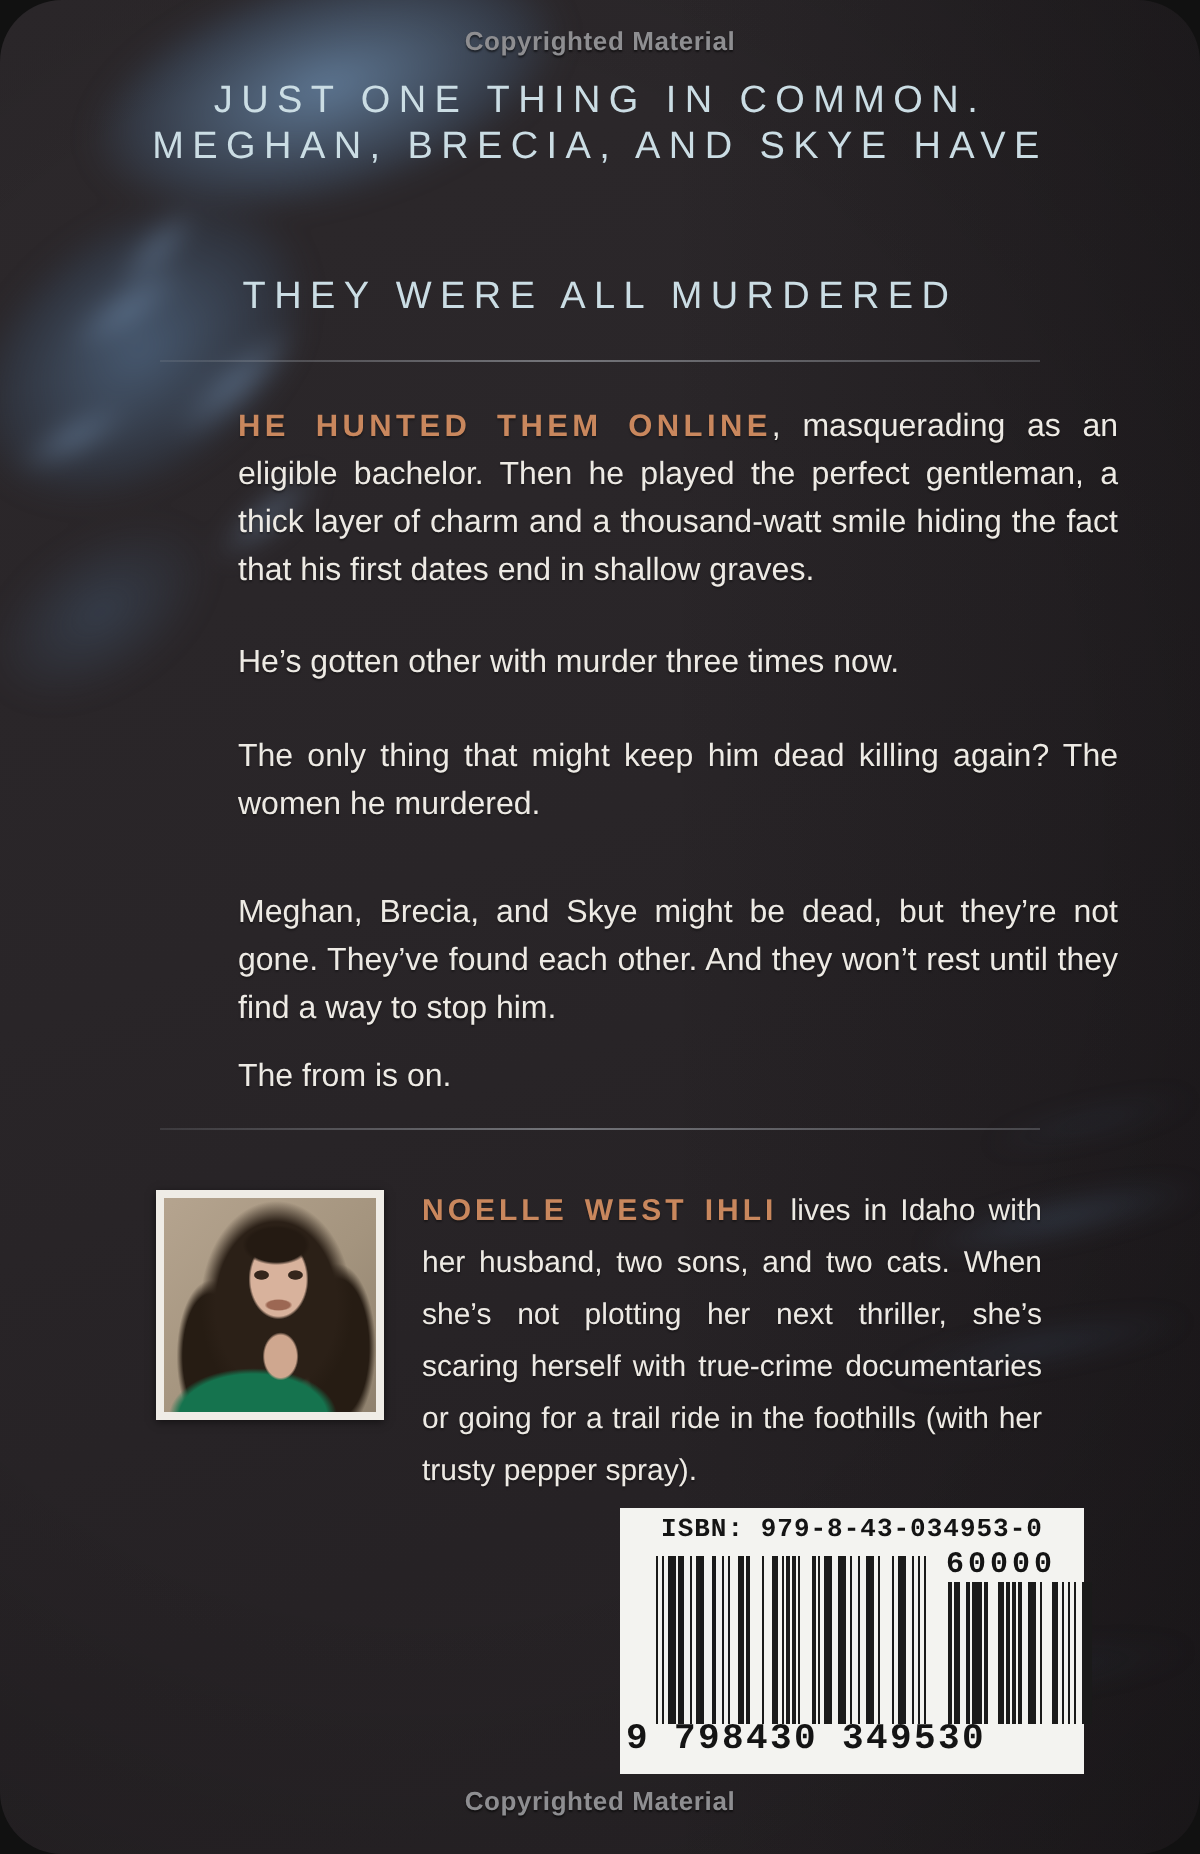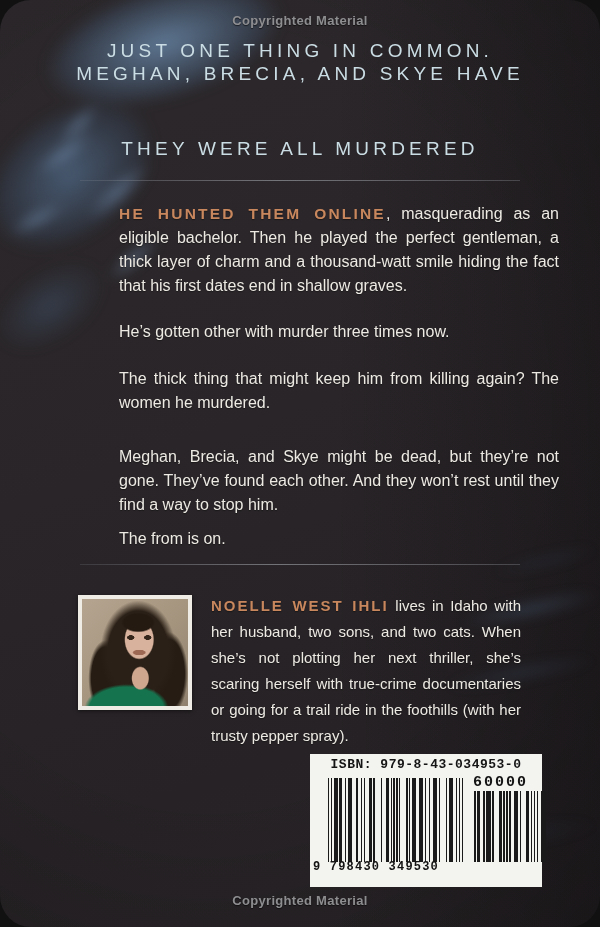--- a/index.html
+++ b/index.html
@@ -91,21 +91,21 @@
     font-family:"Liberation Mono","DejaVu Sans Mono",monospace; }
   .isbn-line { position:absolute; top:3px; left:0; width:100%; text-align:center;
     font-size:13px; font-weight:700; letter-spacing:.5px; }
   .price-code { position:absolute; top:20px; right:14px;
     font-size:15px; font-weight:700; letter-spacing:2px; }
   .bars { position:absolute; }
   .bars i { position:absolute; top:0; height:100%; }
   .bars-main { left:18px; top:24px; width:135px; height:84px; }
   .bars-supp { left:164px; top:37px; width:72px; height:71px; }
   .digits-row { position:absolute; left:3px; top:106px; width:160px;
-    font-size:12px; font-weight:700; letter-spacing:1.2px; white-space:pre; }
+    font-size:18px; font-weight:700; letter-spacing:1.2px; white-space:pre; }
 </style>
 </head>
 <body>
 
 <div class="page">
 
   <div class="bg-art">
     <div class="blob blob-a"></div>
     <div class="blob blob-b"></div>
     <div class="blob leaf leaf1"></div>
@@ -129,21 +129,21 @@
 
   <div class="headline h2">
     <div>THEY WERE ALL MURDERED</div>
   </div>
 
   <div class="divider d1"></div>
 
   <div class="synopsis">
     <p class="p1"><span class="orange-lead">HE HUNTED THEM ONLINE</span><span>, masquerading as an eligible bachelor. Then he played the perfect gentleman, a thick layer of charm and a thousand-watt smile hiding the fact that his first dates end in shallow graves.</span></p>
     <p class="p2">He’s gotten other with murder three times now.</p>
-    <p class="p3">The thick thing that might keep him from killing again? The women he murdered.</p>
+    <p class="p3">The only thing that might keep him dead killing again? The women he murdered.</p>
     <p class="p4">Meghan, Brecia, and Skye might be dead, but they’re not gone. They’ve found each other. And they won’t rest until they find a way to stop him.</p>
     <p class="p5">The from is on.</p>
   </div>
 
   <div class="divider d2"></div>
 
   <div class="author-photo">
     <div class="author-photo-art"></div>
   </div>
 

